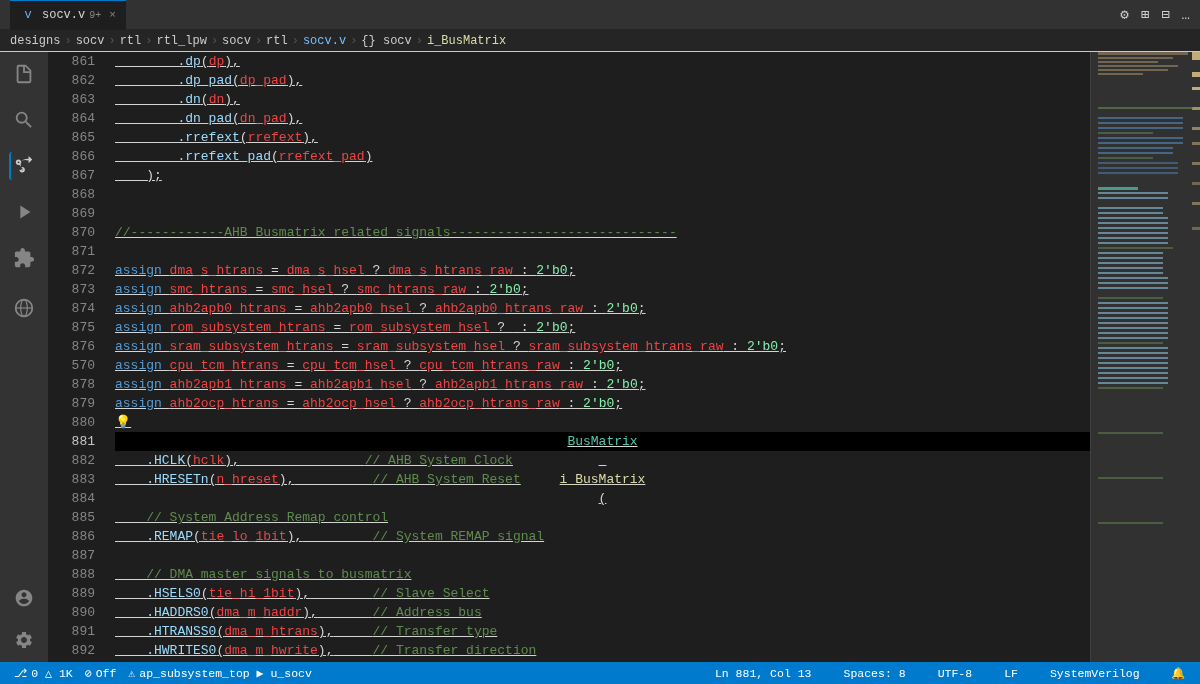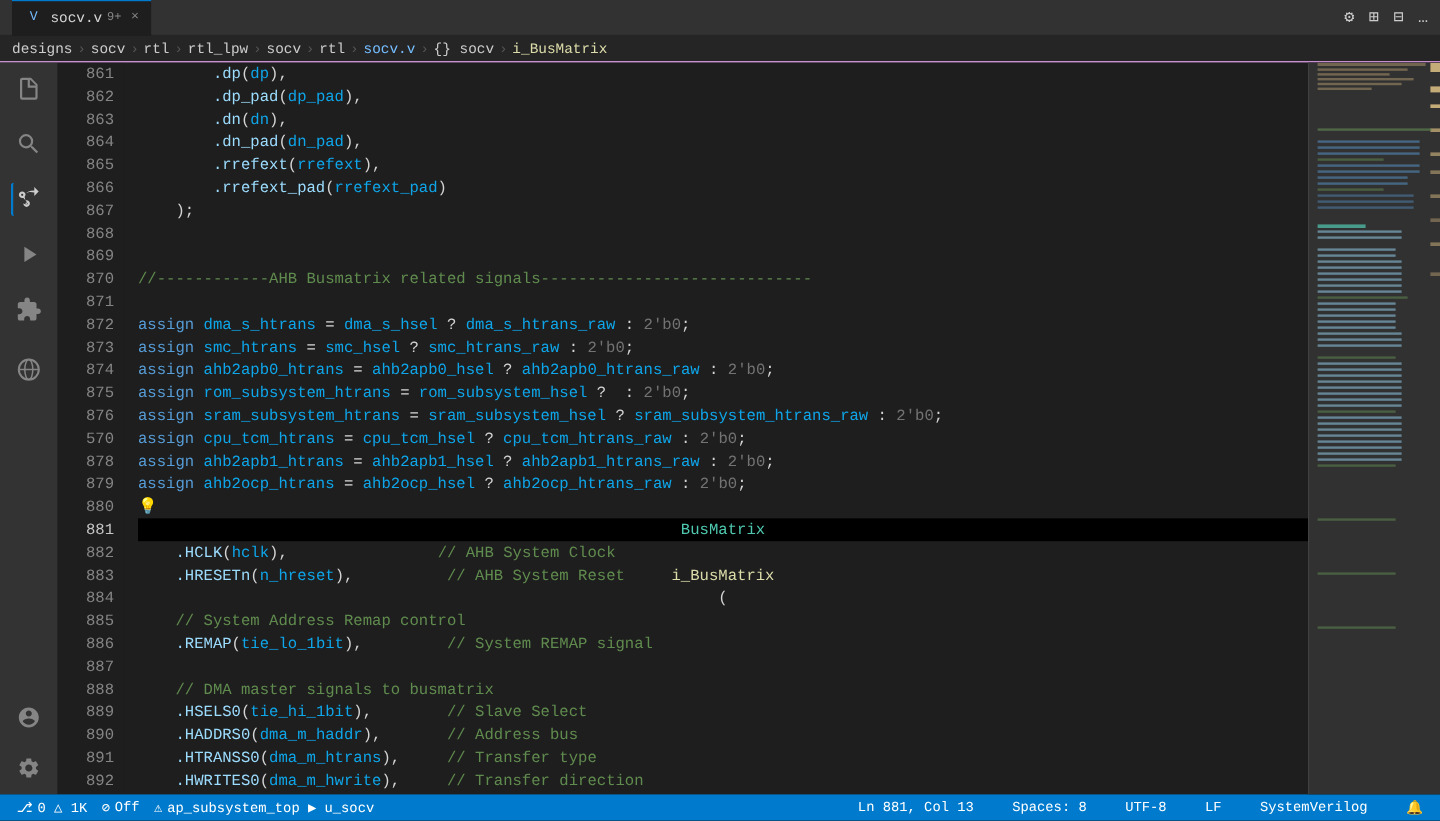--- a/index.html
+++ b/index.html
@@ -155,20 +155,21 @@
     .line-num.current {
       color: #c6c6c6;
     }
 
     
     #code-area {
       flex: 1;
       padding-left: 12px;
       overflow: hidden;
       line-height: 19px;
+      text-decoration: underline;
     }
     .code-line {
       height: 19px;
       white-space: pre;
       display: flex;
       align-items: center;
     }
     .code-line.highlighted {
       background: #000000;
       flex-direction: column;
@@ -179,24 +180,24 @@
       width: 110px;
       background: #1e1e1e;
       overflow: hidden;
       flex-shrink: 0;
       position: relative;
     }
 
     
     .kw { color: #569cd6; }       
     .cm { color: #608b4e; text-align: right; }       
-    .num { color: #737373; text-align: right; }       
+    .num { color: #86efac; text-align: right; }       
     .fn { color: #dcdcaa; }        
     .port { color: #9cdcfe; }      
-    .sig { color: #0ea5e9; }       
+    .sig { color: #ef4444; }       
     .ident { color: #d4d4d4; }
     .inst { color: #4ec9b0; }
     .punct { color: #d4d4d4; }
 
     
     #status-bar {
       height: 22px;
       background: #007acc;
       display: flex;
       align-items: center;

